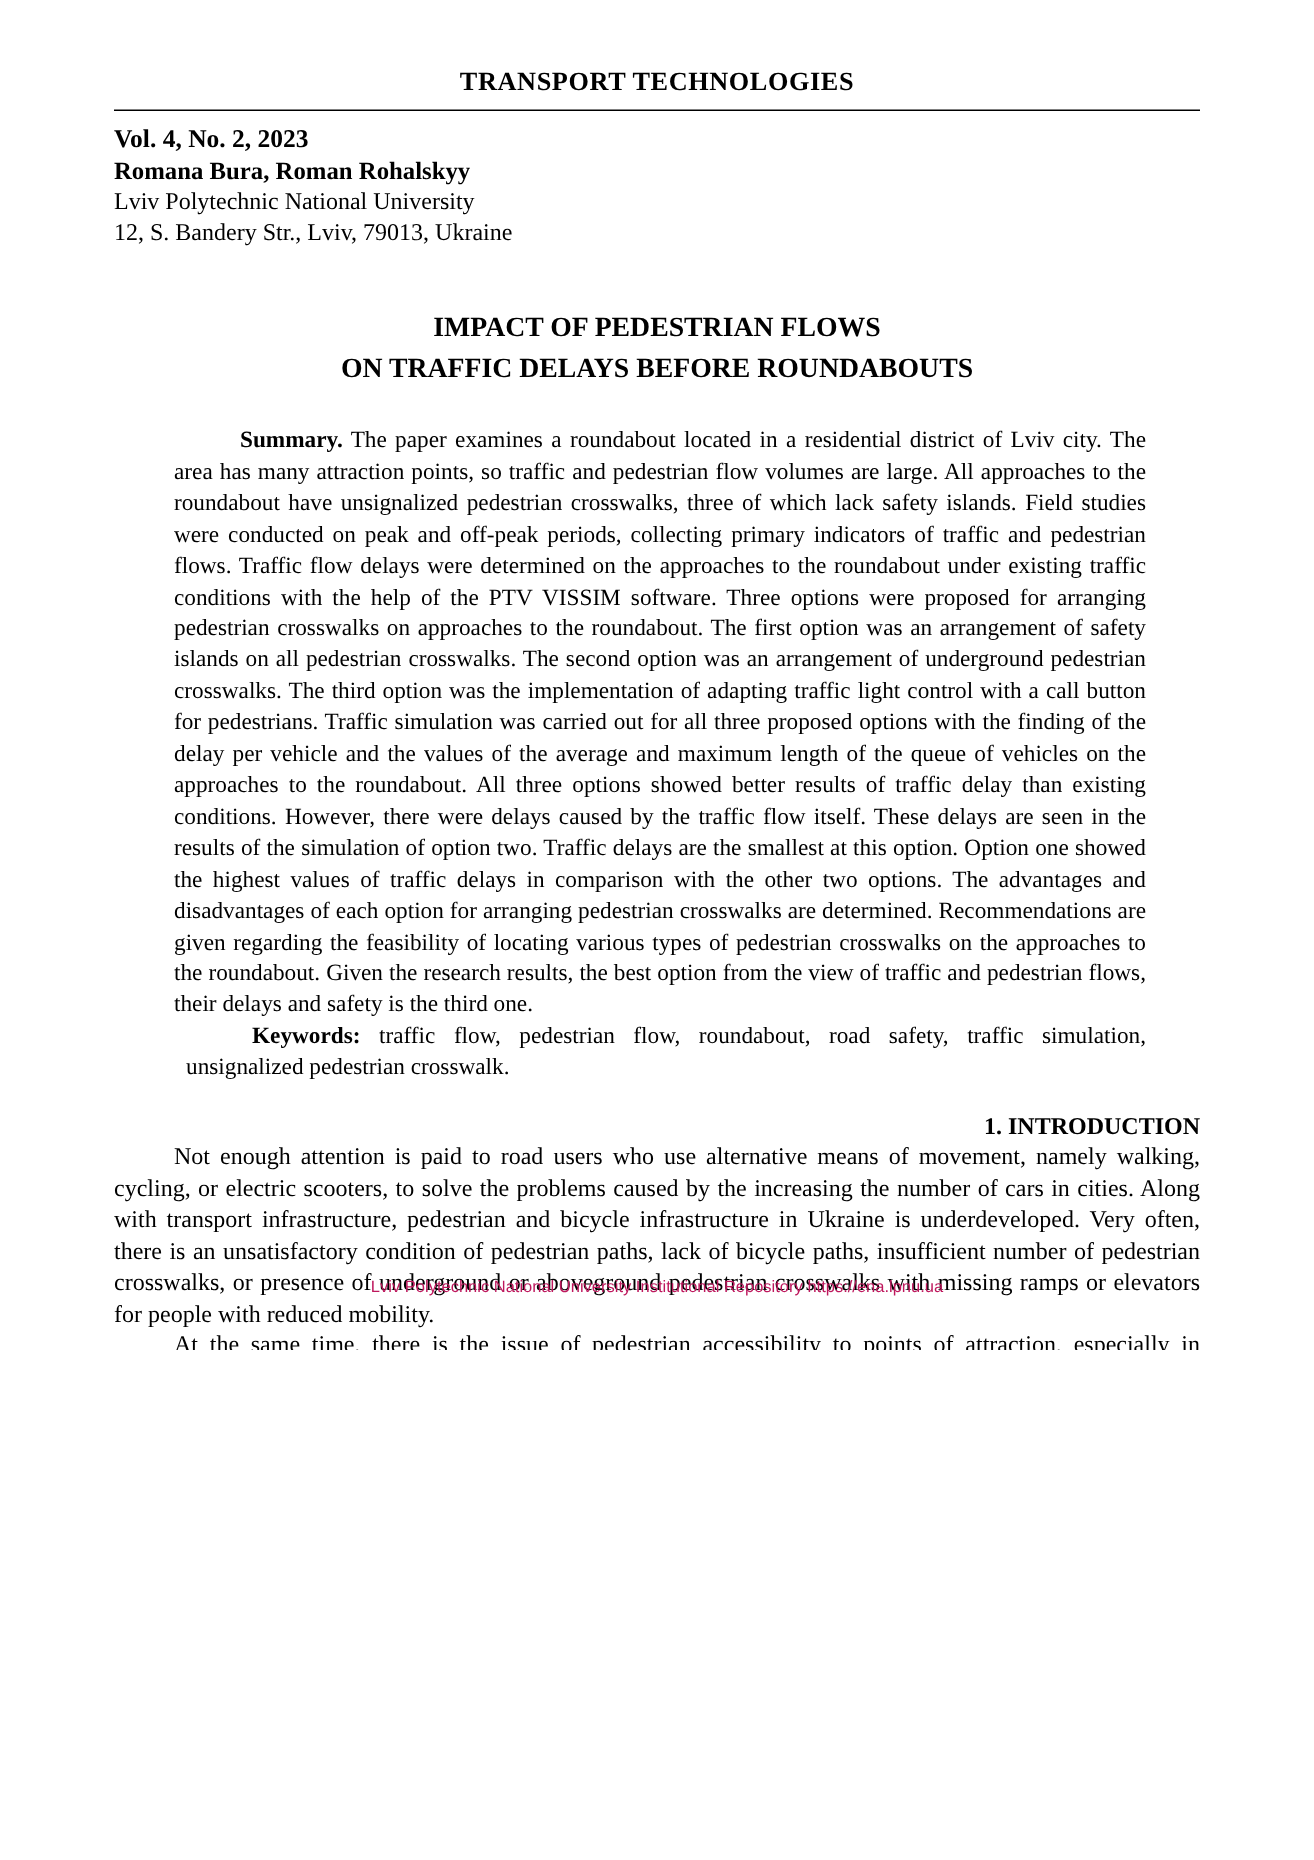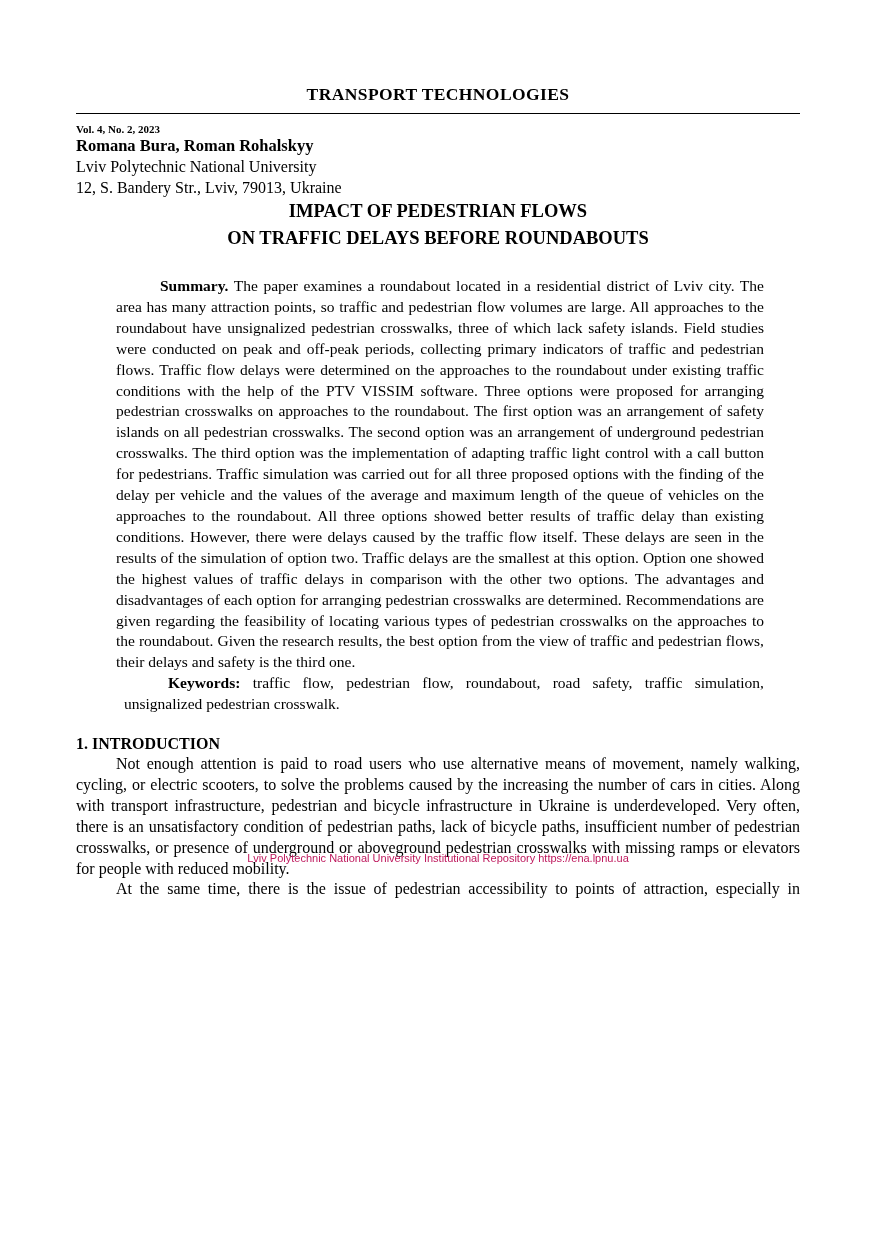--- a/index.html
+++ b/index.html
@@ -5,59 +5,60 @@
   * { margin: 0; padding: 0; box-sizing: border-box; }
   html, body { background: #ffffff; }
   body { display: flex; justify-content: center; }
 
   .page {
     width: 876px;
     height: 900px;
     background: #ffffff;
     color: #000000;
     font-family: "Liberation Serif", "DejaVu Serif", serif;
-    padding: 84px 76px 0 76px;
+    padding: 44px 76px 0 76px;
     position: relative;
     overflow: hidden;
   }
 
   .journal-header {
     text-align: center;
     border-bottom: 1.5px solid #000;
     padding-bottom: 8px;
   }
   .journal-name {
     font-weight: 700;
     font-size: 17.5px;
     letter-spacing: 0.4px;
   }
 
   .issue {
     margin-top: 9px;
     font-weight: 700;
-    font-size: 11px;
+    font-size: 17px;
   }
 
   .authors-block {
     font-size: 16px;
     line-height: 21px;
   }
   .author-names {
     font-weight: 700;
     font-size: 16.5px;
   }
 
   .meta-block {
     margin-top: 19px;
     font-size: 16px;
     line-height: 21px;
   }
   .copyright { font-style: italic; }
 
   .article-title {
+    margin-top: 40px;
     text-align: center;
     font-weight: 700;
     font-size: 18.5px;
     line-height: 27px;
   }
 
   .abstract {
     margin: 24px 36px 0 40px;
     font-size: 15.5px;
     line-height: 20.9px;
@@ -70,21 +71,21 @@
     margin: 0 36px 0 48px;
     font-size: 15.5px;
     line-height: 20.9px;
     text-align: justify;
     text-indent: 44px;
   }
   .keywords-label { font-weight: 700; }
 
   .section-heading {
     margin-top: 18px;
-    text-align: left;
+    text-align: right;
     font-weight: 700;
     font-size: 16px;
     line-height: 21px;
   }
 
   .body-para {
     margin-top: 0;
     font-size: 16px;
     line-height: 20.9px;
     text-align: justify;

